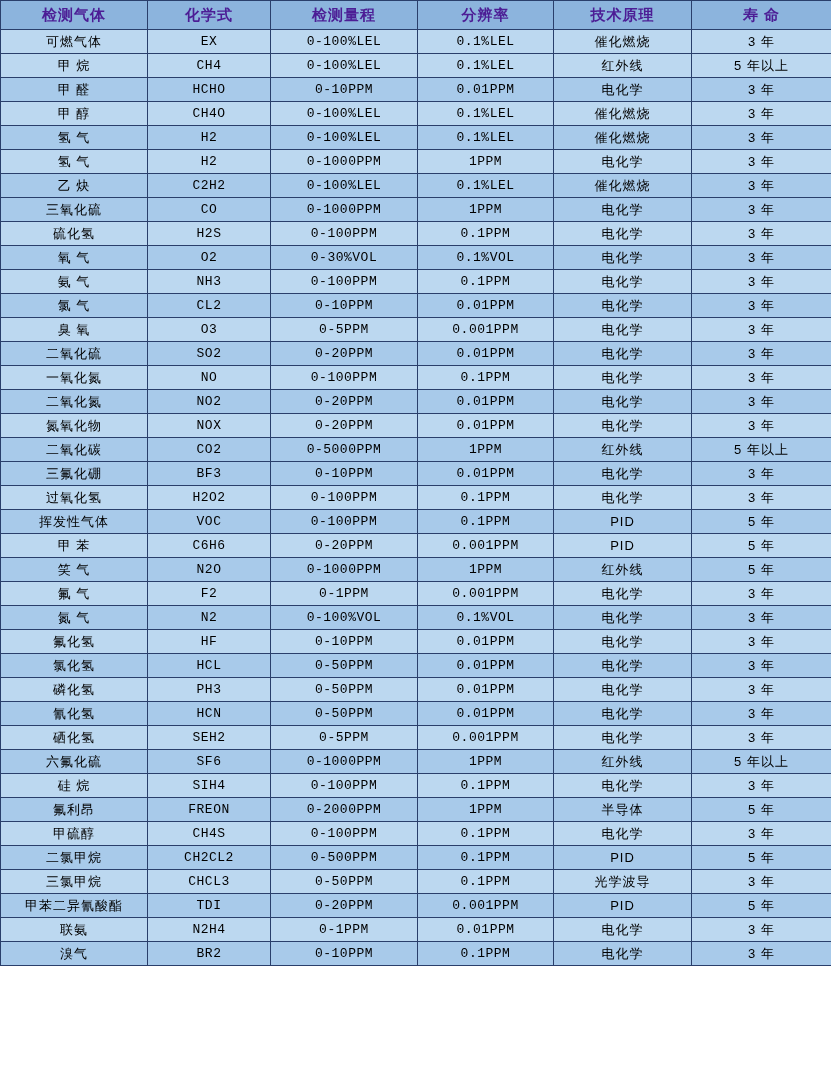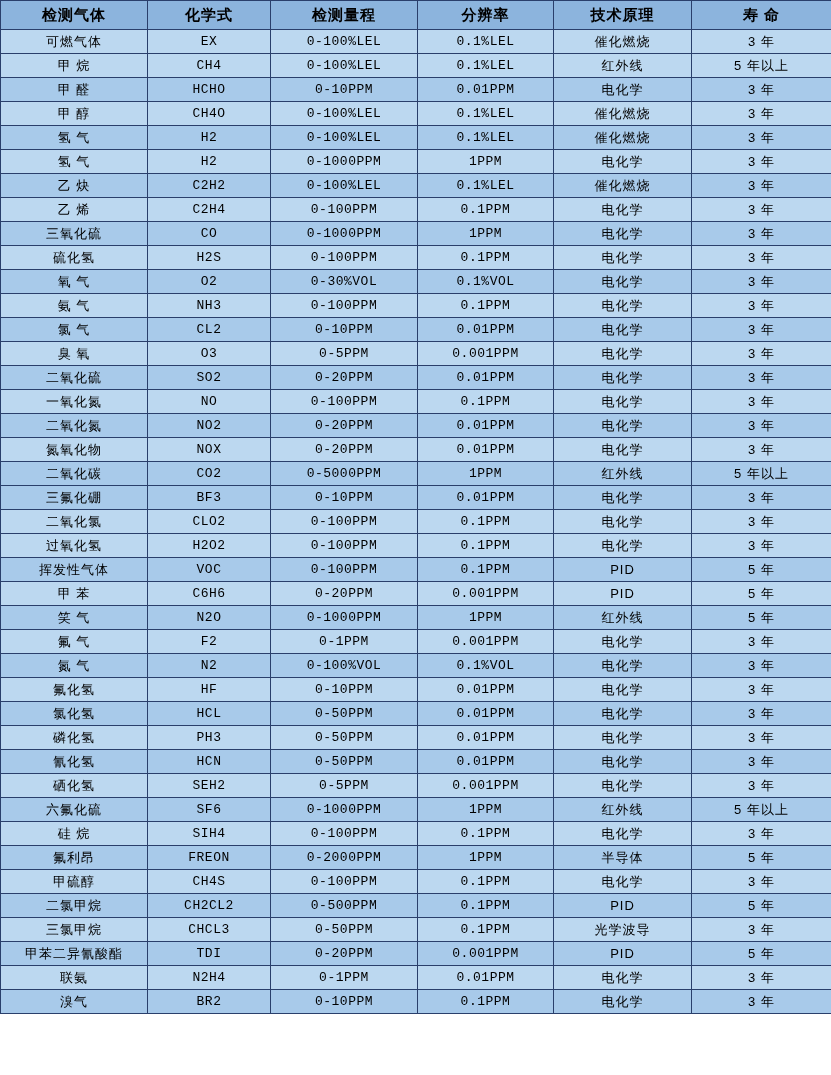--- a/index.html
+++ b/index.html
@@ -31,21 +31,21 @@
     padding: 0;
     height: 23px;
     line-height: 23px;
     overflow: hidden;
     white-space: nowrap;
   }
   table.gas-table thead th {
     background: #8cb4dd;
     font-size: 15px;
     font-weight: bold;
-    color: #000000;
+    color: #4c1d95;
     height: 28px;
     line-height: 28px;
     letter-spacing: 1px;
     text-align: center;
   }
   table.gas-table tbody td {
     background: #bcd8f0;
     font-size: 13px;
     color: #000000;
   }
@@ -133,28 +133,20 @@
         <td class="cn-col">3 年</td>
       </tr>
       <tr class="alt">
         <td class="cn-col">乙 炔</td>
         <td class="mono">C2H2</td>
         <td class="mono">0-100%LEL</td>
         <td class="mono">0.1%LEL</td>
         <td class="cn-col">催化燃烧</td>
         <td class="cn-col">3 年</td>
       </tr>
-      <tr>
-        <td class="cn-col">乙 烯</td>
-        <td class="mono">C2H4</td>
-        <td class="mono">0-100PPM</td>
-        <td class="mono">0.1PPM</td>
-        <td class="cn-col">电化学</td>
-        <td class="cn-col">3 年</td>
-      </tr>
       <tr class="alt">
         <td class="cn-col">三氧化硫</td>
         <td class="mono">CO</td>
         <td class="mono">0-1000PPM</td>
         <td class="mono">1PPM</td>
         <td class="cn-col">电化学</td>
         <td class="cn-col">3 年</td>
       </tr>
       <tr>
         <td class="cn-col">硫化氢</td>
@@ -234,28 +226,20 @@
         <td class="mono">0-5000PPM</td>
         <td class="mono">1PPM</td>
         <td class="cn-col">红外线</td>
         <td class="cn-col">5 年以上</td>
       </tr>
       <tr class="alt">
         <td class="cn-col">三氟化硼</td>
         <td class="mono">BF3</td>
         <td class="mono">0-10PPM</td>
         <td class="mono">0.01PPM</td>
-        <td class="cn-col">电化学</td>
-        <td class="cn-col">3 年</td>
-      </tr>
-      <tr>
-        <td class="cn-col">二氧化氯</td>
-        <td class="mono">CLO2</td>
-        <td class="mono">0-100PPM</td>
-        <td class="mono">0.1PPM</td>
         <td class="cn-col">电化学</td>
         <td class="cn-col">3 年</td>
       </tr>
       <tr>
         <td class="cn-col">过氧化氢</td>
         <td class="mono">H2O2</td>
         <td class="mono">0-100PPM</td>
         <td class="mono">0.1PPM</td>
         <td class="cn-col">电化学</td>
         <td class="cn-col">3 年</td>

